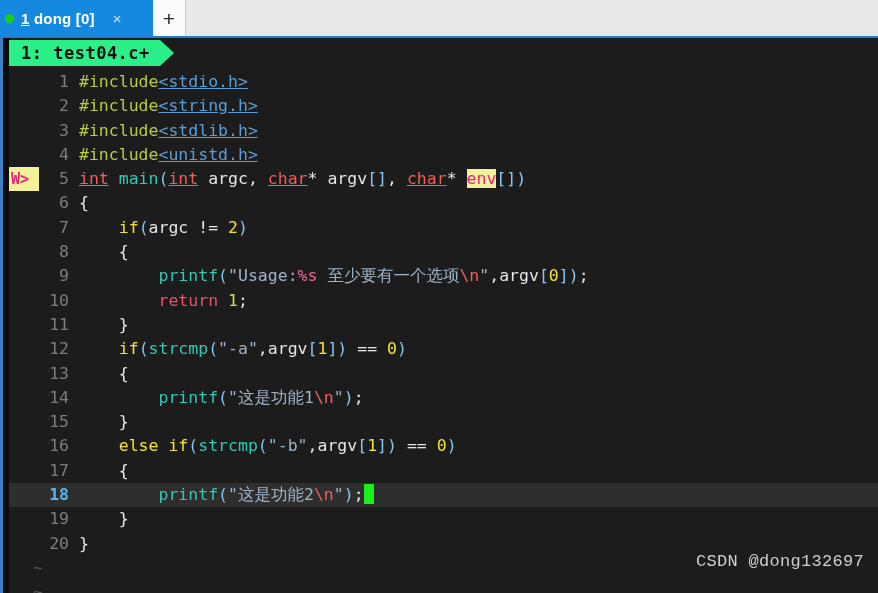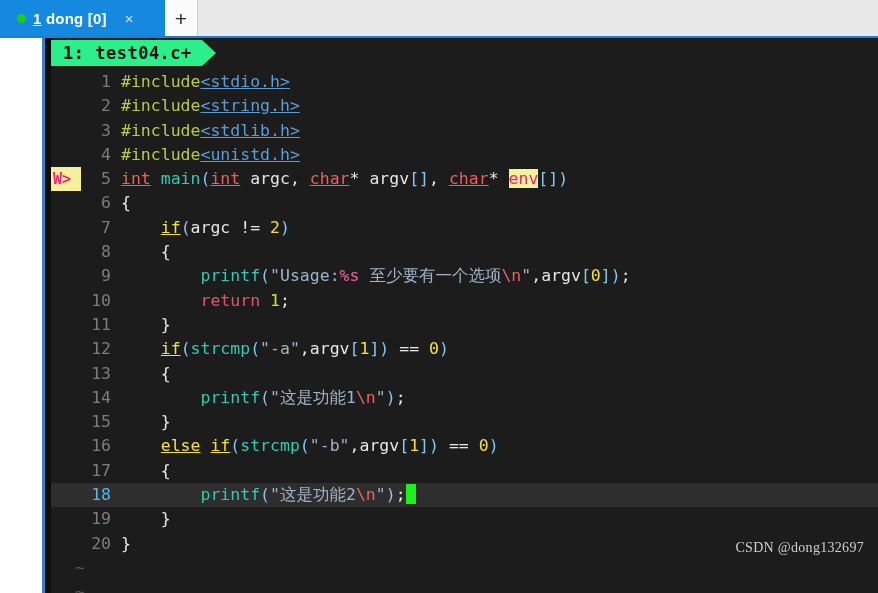--- a/index.html
+++ b/index.html
@@ -20,21 +20,21 @@
     background: #e8e8e8;
     border-bottom: 2px solid #1d7fd4;
     display: flex;
     align-items: stretch;
     position: relative;
   }
   .tab-active {
     background: #1589e0;
     display: flex;
     align-items: center;
-    padding: 0 8px 0 17px;
+    padding: 0 8px 0 5px;
     gap: 7px;
     min-width: 140px;
   }
   .tab-dot {
     width: 9px;
     height: 9px;
     border-radius: 50%;
     background: #18d018;
     flex: none;
   }
@@ -72,21 +72,20 @@
   .tabbar-rest { flex: 1; background: #e8e8e8; }
 
   
   .terminal {
     position: relative;
     height: 555px;
     background: #4d7c0f;
     border-left: 3px solid #3c7fc4;
     box-sizing: border-box;
     overflow: hidden;
-    margin-left: 42px;
   }
   .term-inner {
     position: absolute;
     left: 0; top: 0; right: 0; bottom: 0;
     background: #1c1c1c;
     border-left: 6px solid #0d0d0d;
     box-sizing: border-box;
   }
 
   
@@ -144,62 +143,62 @@
     color: #e8247c;
   }
   .lnum {
     width: 40px;
     flex: none;
     text-align: right;
     color: #7d7d7d;
     padding-right: 10px;
     box-sizing: border-box;
   }
-  .lnum.cur { color: #57b7e8; font-weight: normal; }
+  .lnum.cur { color: #57b7e8; font-weight: bold; }
   .src { flex: 1; }
 
   .tilde {
     color: #5a5a5a;
     padding-left: 24px;
     height: 24.3px;
     line-height: 24.3px;
     font-family: "DejaVu Sans Mono", monospace;
     font-size: 16.5px;
   }
 
   
   .t-pre   { color: #b5cc4a; }   
   .t-inc   { color: #5b9ed6; text-decoration: underline; }   
   .t-type  { color: #f05d5d; text-decoration: underline; }   
   .t-fn    { color: #35c8b4; text-align: center; }   
   .t-punc  { color: #86c5f0; }   
   .t-plain { color: #e6e6e6; }   
-  .t-kw    { color: #f2e23c; text-decoration: underline; }   
+  .t-kw    { color: #f2e23c; }   
   .t-num   { color: #f2e23c; }   
   .t-num2  { color: #c8e04a; }   
   .t-ret   { color: #e8526a; text-align: center; }   
   .t-str   { color: #9fb4c9; }   
   .t-esc   { color: #f0605f; }   
   .t-fmt   { color: #e8659a; }   
   .t-hl    { background: #f5f09a; color: #e8247c; }  
   .cursor {
     display: inline-block;
     width: 10px;
     height: 20px;
     background: #1ef01e;
     vertical-align: -4px;
   }
 
   .watermark {
     position: absolute;
     right: 14px;
-    bottom: 37px;
+    bottom: 22px;
     color: #cfcfcf;
-    font-family: Liberation Serif, serif;
-    font-size: 14px;
+    font-family: Liberation Mono, monospace;
+    font-size: 17px;
     letter-spacing: 0.3px;
   }
 </style>
 </head>
 <body>
 
 <div class="tabbar">
   <div class="tab-active">
     <span class="tab-dot"></span>
     <span class="tab-label"><span class="u">1</span><span> dong [0]</span></span>

